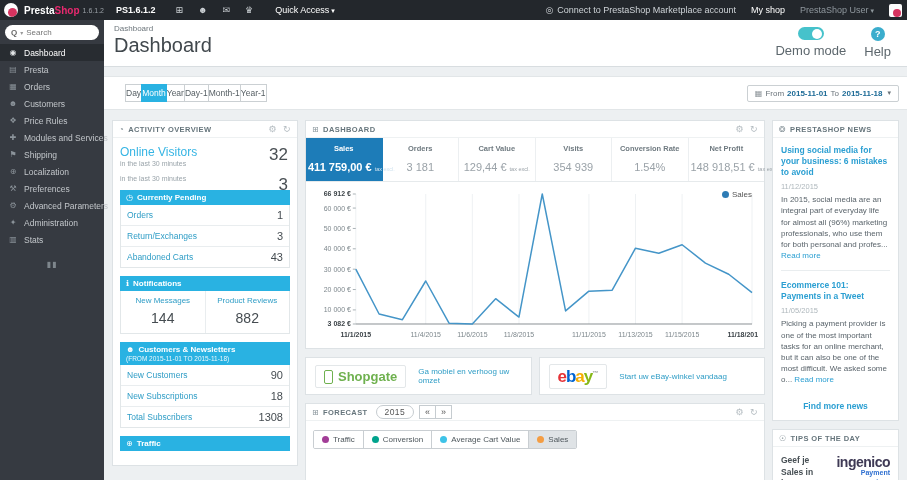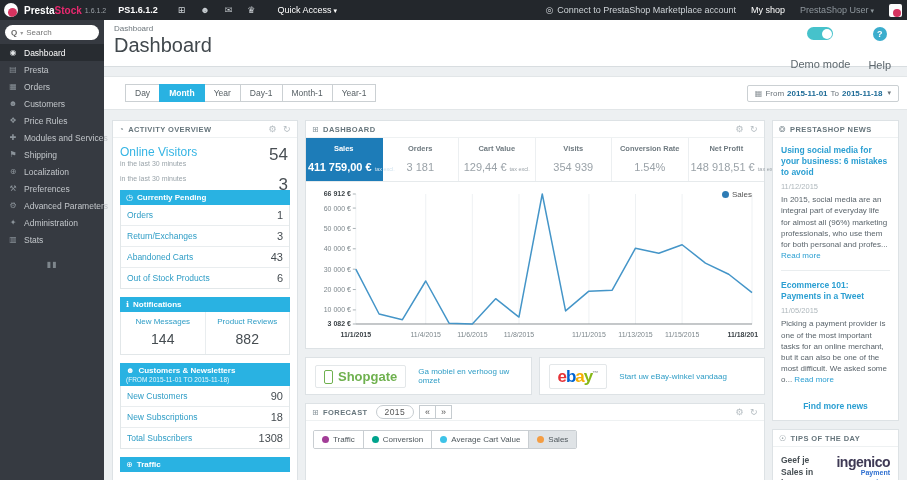--- a/index.html
+++ b/index.html
@@ -40,27 +40,27 @@
 
   
   .main{position:absolute;left:104px;top:20px;right:0;bottom:0;overflow:hidden}
   .page-head{background:#fff;height:47px;border-bottom:1px solid #d8dde0;position:relative;padding:4px 10px}
   .crumb{font-size:8px;color:#6c757b;cursor:pointer}
   .page-title{font-size:20px;font-weight:400;color:#41484d;margin-top:1px}
   .head-tools{position:absolute;right:16px;top:7px;display:flex;gap:18px}
   .tool{text-align:center}
   .toggle{width:26px;height:13px;border-radius:7px;background:#46c2cb;position:relative;margin:0 auto;cursor:pointer}
   .toggle::after{content:"";position:absolute;right:1.5px;top:1.5px;width:10px;height:10px;border-radius:50%;background:#fff}
-  .tool-label{font-size:11px;color:#5d676d;margin-top:18px}
+  .tool-label{font-size:13px;color:#5d676d;margin-top:3px}
   .help-circle{width:14px;height:14px;border-radius:50%;background:#3badcd;color:#fff;font-size:9px;font-weight:bold;line-height:14px;margin:0 auto;text-align:center;cursor:pointer}
 
   .filter-bar{margin-top:9px;background:#fff;border-top:1px solid #e2e6e8;border-bottom:1px solid #e2e6e8;height:34px;display:flex;align-items:center;padding:0 8px 0 22px}
   .btn-group{display:flex}
-  .fbtn{border:1px solid #cbd0d3;background:#fff;font-size:8.5px;color:#555e63;padding:3px 9px;margin-left:-1px;cursor:pointer;font-family:inherit}
-  .fbtn.active{background:#29b2e2;border-color:#29b2e2;color:#fff;font-weight:bold;position:relative}
+  .fbtn{border:1px solid #cbd0d3;background:#fff;font-size:8.5px;color:#555e63;padding:3px 0;margin-left:-1px;cursor:pointer;font-family:inherit}
+  .fbtn.active{background:#29b2e2;border-color:#29b2e2;color:#fff;font-weight:normal;position:relative}
   .daterange{margin-left:auto;border:1px solid #cbd0d3;background:#fff;font-size:8px;color:#6a737a;padding:3px 7px;border-radius:2px;display:flex;gap:3px;align-items:center;cursor:pointer;white-space:nowrap}
   .daterange b{color:#1c6a96}
   .cal-ico{font-size:8px;color:#8a9297}
 
   .content{display:flex;gap:7px;padding:10px 8px 0;align-items:flex-start}
   .col1{width:186px;flex:none}
   .col2{flex:1;min-width:0}
   .col3{width:127px;flex:none}
 
   .panel{background:#fff;border:1px solid #dde2e5;margin-bottom:8px}
@@ -146,21 +146,21 @@
   .ing-sub{font-size:7px;font-weight:bold;color:#2e6fd0;line-height:1.15}
   .tips-title{font-size:8.5px;font-weight:bold;color:#474f54;line-height:1.35;margin-bottom:6px}
 </style>
 </head>
 <body>
 
 <div class="app">
 
   <div class="topbar">
     <div class="brand-avatar"></div>
-    <div class="brand-name"><span>Presta</span><span class="brand-shop">Stock</span></div>
+    <div class="brand-name"><span>Presta</span><span class="brand-shop">Shop</span></div>
     <span class="brand-ver">1.6.1.2</span>
     <span class="brand-ps">PS1.6.1.2</span>
     <div class="tb-icons">
       <span>⊞</span>
       <span>☻</span>
       <span>✉</span>
       <span>♛</span>
     </div>
     <div class="quick"><span>Quick Access</span><span class="caret">▾</span></div>
     <div class="tb-right">
@@ -277,21 +277,21 @@
             <span>ACTIVITY OVERVIEW</span>
             <span class="ptools">
                 <span>⚙</span>
                 <span>↻</span>
               </span>
           </div>
           <div class="apad">
             <div class="stat-line">
               <div class="stat-label">Online Visitors</div>
               <div class="stat-sub">in the last 30 minutes</div>
-              <div class="stat-value">54</div>
+              <div class="stat-value">32</div>
             </div>
             <div class="stat-line">
               <div class="stat-sub">in the last 30 minutes</div>
               <div class="stat-value">3</div>
             </div>
 
             <div class="sec">
               <div class="sec-bar">
                 <div class="sec-title">
                     <span class="sico">◷</span>
@@ -303,24 +303,20 @@
                     <span class="rlabel">Orders</span>
                     <span class="rvalue">1</span>
                   </div>
                 <div class="rowi">
                     <span class="rlabel">Return/Exchanges</span>
                     <span class="rvalue">3</span>
                   </div>
                 <div class="rowi">
                     <span class="rlabel">Abandoned Carts</span>
                     <span class="rvalue">43</span>
-                  </div>
-                <div class="rowi">
-                    <span class="rlabel">Out of Stock Products</span>
-                    <span class="rvalue">6</span>
                   </div>
               </div>
             </div>
 
             <div class="sec">
               <div class="sec-bar">
                 <div class="sec-title">
                     <span class="sico">ℹ</span>
                     <span>Notifications</span>
                   </div>

